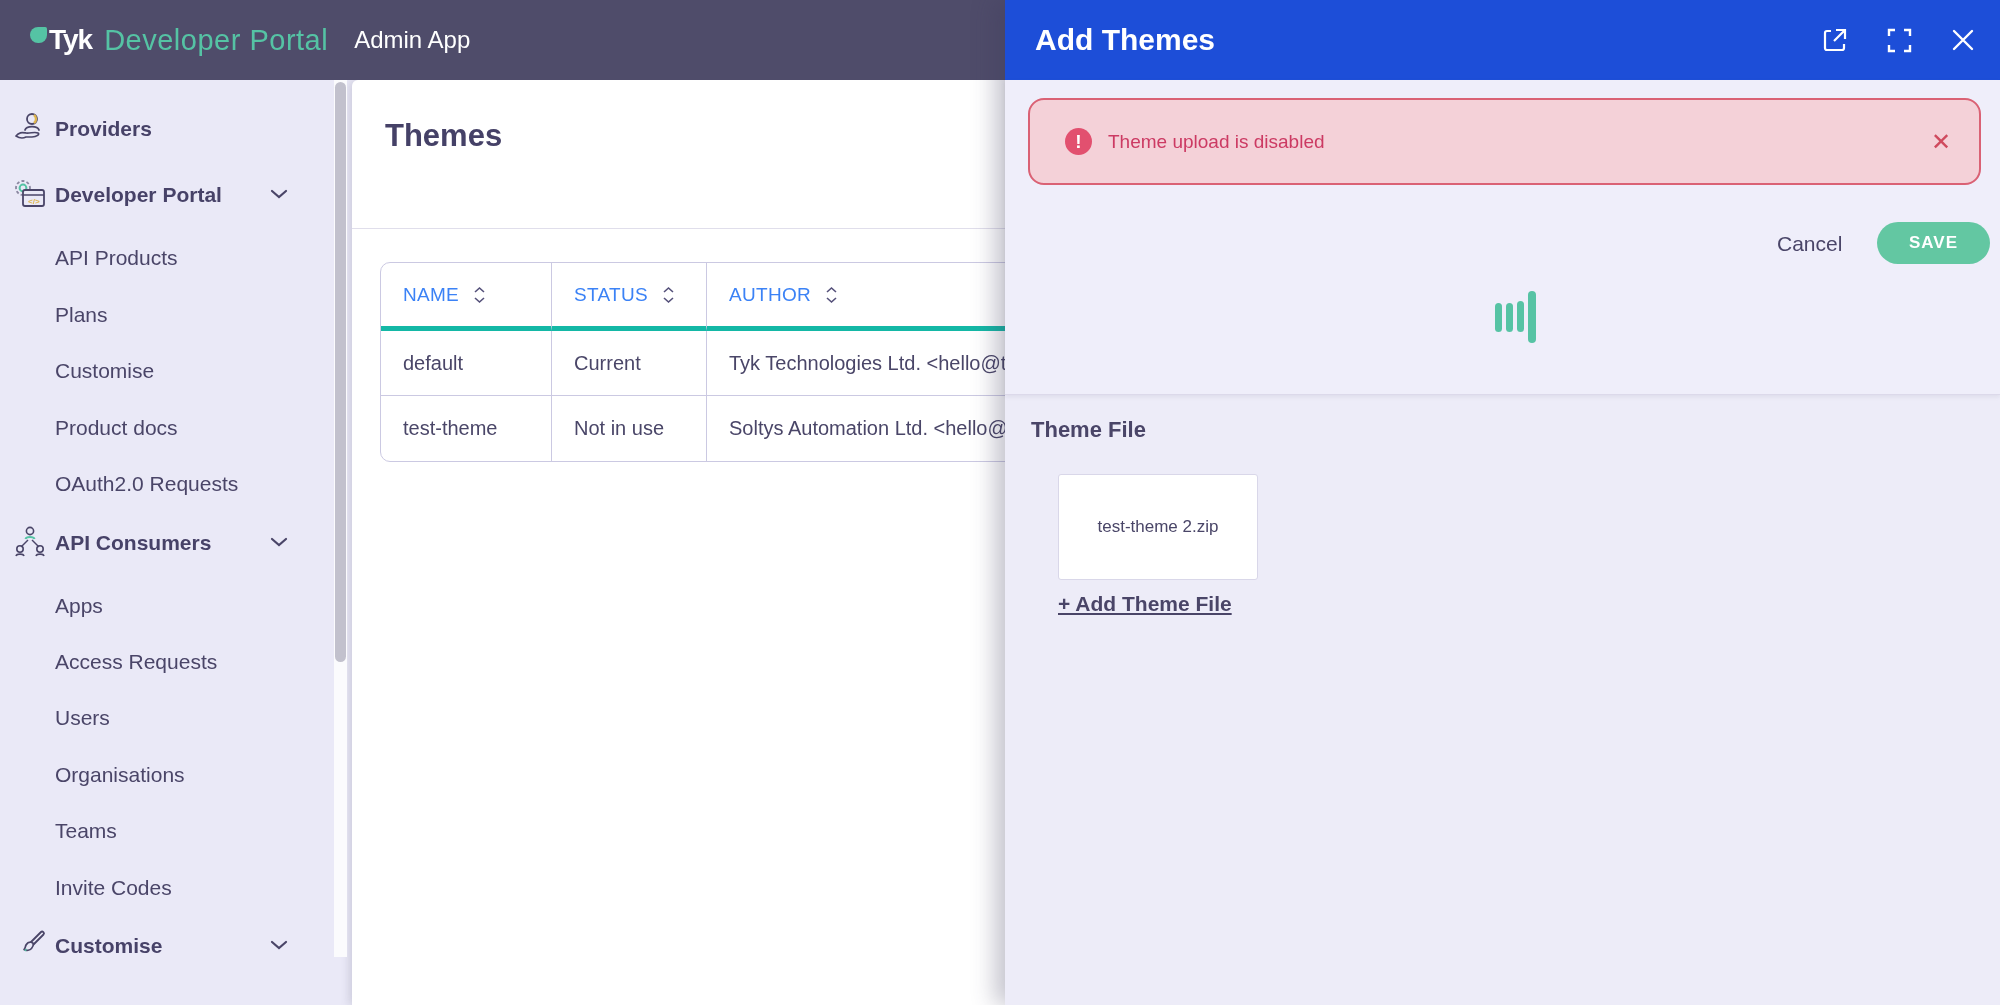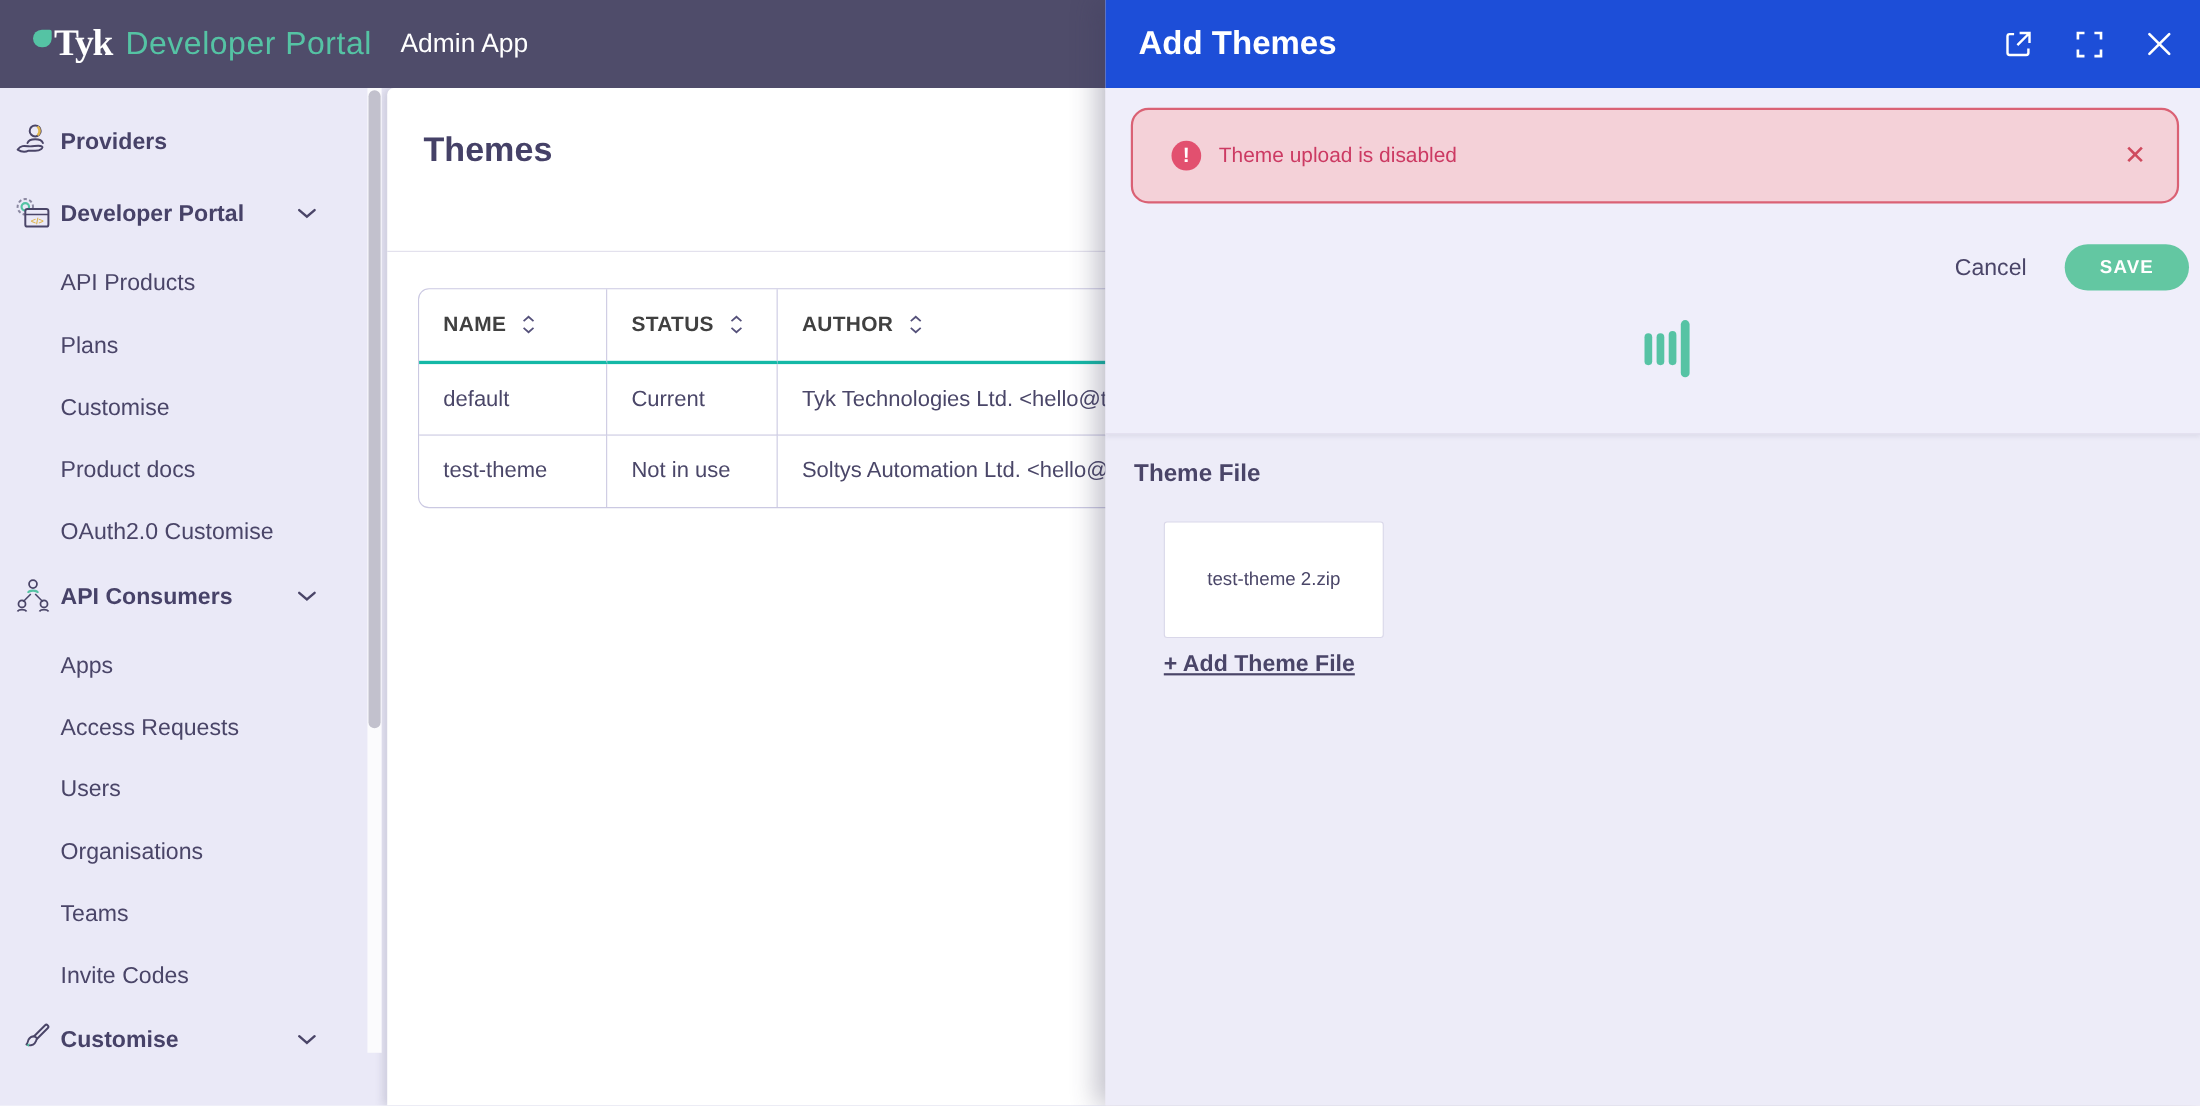--- a/index.html
+++ b/index.html
@@ -6,21 +6,21 @@
   html,body { width:2000px; height:1005px; overflow:hidden; background:#eae9f7;
     font-family:"Liberation Sans", sans-serif; }
   .stage { position:relative; width:2000px; height:1005px; overflow:hidden; }
 
   
   .navbar { position:absolute; left:0; top:0; width:2000px; height:80px;
     background:#4f4c6a; z-index:10; display:flex; align-items:center; }
   .logo-wrap { position:relative; margin-left:30px; display:flex; align-items:flex-start; }
   .leaf { width:17px; height:16px; background:#55c3a4; border-radius:9px 2px 9px 9px;
     margin-top:9px; margin-right:2px; }
-  .logo-text { color:#ffffff; font-size:34px; font-weight:bold; letter-spacing:-1px; line-height:44px;font-family:Liberation Serif, serif; }
+  .logo-text { color:#ffffff; font-size:28px; font-weight:bold; letter-spacing:-1px; line-height:44px; }
   .brand-text { color:#55c3a4; font-size:29px; font-weight:400; margin-left:12px;
     letter-spacing:0.5px; align-self:center; }
   .appname { color:#ffffff; font-size:24px; margin-left:26px; align-self:center; }
 
   
   .sidebar { position:absolute; left:0; top:80px; width:347px; height:877px;
     background:#eae9f7; z-index:5; overflow:hidden; }
   .sb-track { position:absolute; right:0; top:0; width:13px; height:925px; background:#fbfbfd; }
   .sb-thumb { position:absolute; right:1px; top:2px; width:11px; height:580px;
     background:#c2c1cd; border-radius:6px; }
@@ -36,21 +36,21 @@
   .main-card { position:absolute; left:352px; top:80px; width:1648px; height:925px;
     background:#ffffff; z-index:4; border-radius:6px 0 0 0;
     box-shadow:-3px 0 8px rgba(80,76,106,0.18); }
   .page-title { position:absolute; left:33px; top:38px; font-size:31px; font-weight:bold;
     color:#454167; }
   .title-divider { position:absolute; left:0; top:148px; width:100%; height:1px;
     background:#e0deeb; }
   .themes-table { position:absolute; left:28px; top:182px; width:1330px;
     border:1px solid #cbc9e2; border-radius:10px; border-collapse:separate; border-spacing:0; }
   .themes-table th { height:68px; text-align:left; padding-left:22px; font-size:19px;
-    color:#404040; border-bottom:3px solid #14b8a6; font-weight:bold; letter-spacing:0.3px;
+    color:#3b82f6; border-bottom:5px solid #14b8a6; font-weight:normal; letter-spacing:0.3px;
     cursor:pointer; white-space:nowrap; }
   .themes-table td { height:65px; padding-left:22px; font-size:20px; color:#4a4668;
     border-bottom:1px solid #cbc9e2; white-space:nowrap; }
   .themes-table th:not(:last-child), .themes-table td:not(:last-child) { border-right:1px solid #cbc9e2; }
   .themes-table tr:last-child td { border-bottom:none; }
   .col-name { width:171px; } .col-status { width:155px; }
   .sort-glyph { display:inline-block; vertical-align:middle; margin-left:8px; }
 
   
   .drawer { position:absolute; left:1005px; top:0; width:995px; height:1005px; z-index:50;
@@ -153,21 +153,21 @@
     <div class="sb-item" style="top:220px;">
       <span class="sb-label">Plans</span>
     </div>
     <div class="sb-item" style="top:276px;">
       <span class="sb-label">Customise</span>
     </div>
     <div class="sb-item" style="top:333px;">
       <span class="sb-label">Product docs</span>
     </div>
     <div class="sb-item" style="top:389px;">
-      <span class="sb-label">OAuth2.0 Customise</span>
+      <span class="sb-label">OAuth2.0 Requests</span>
     </div>
 
     <div class="sb-item" style="top:511px;">
       <span class="sb-label">Apps</span>
     </div>
 
     <div class="sb-item section" style="top:448px;">
       <span class="icon">
         <svg width="36" height="36" viewBox="0 0 36 36">
           <circle cx="18" cy="7" r="3.6" fill="none" stroke="#4a4568" stroke-width="1.6"></circle>

